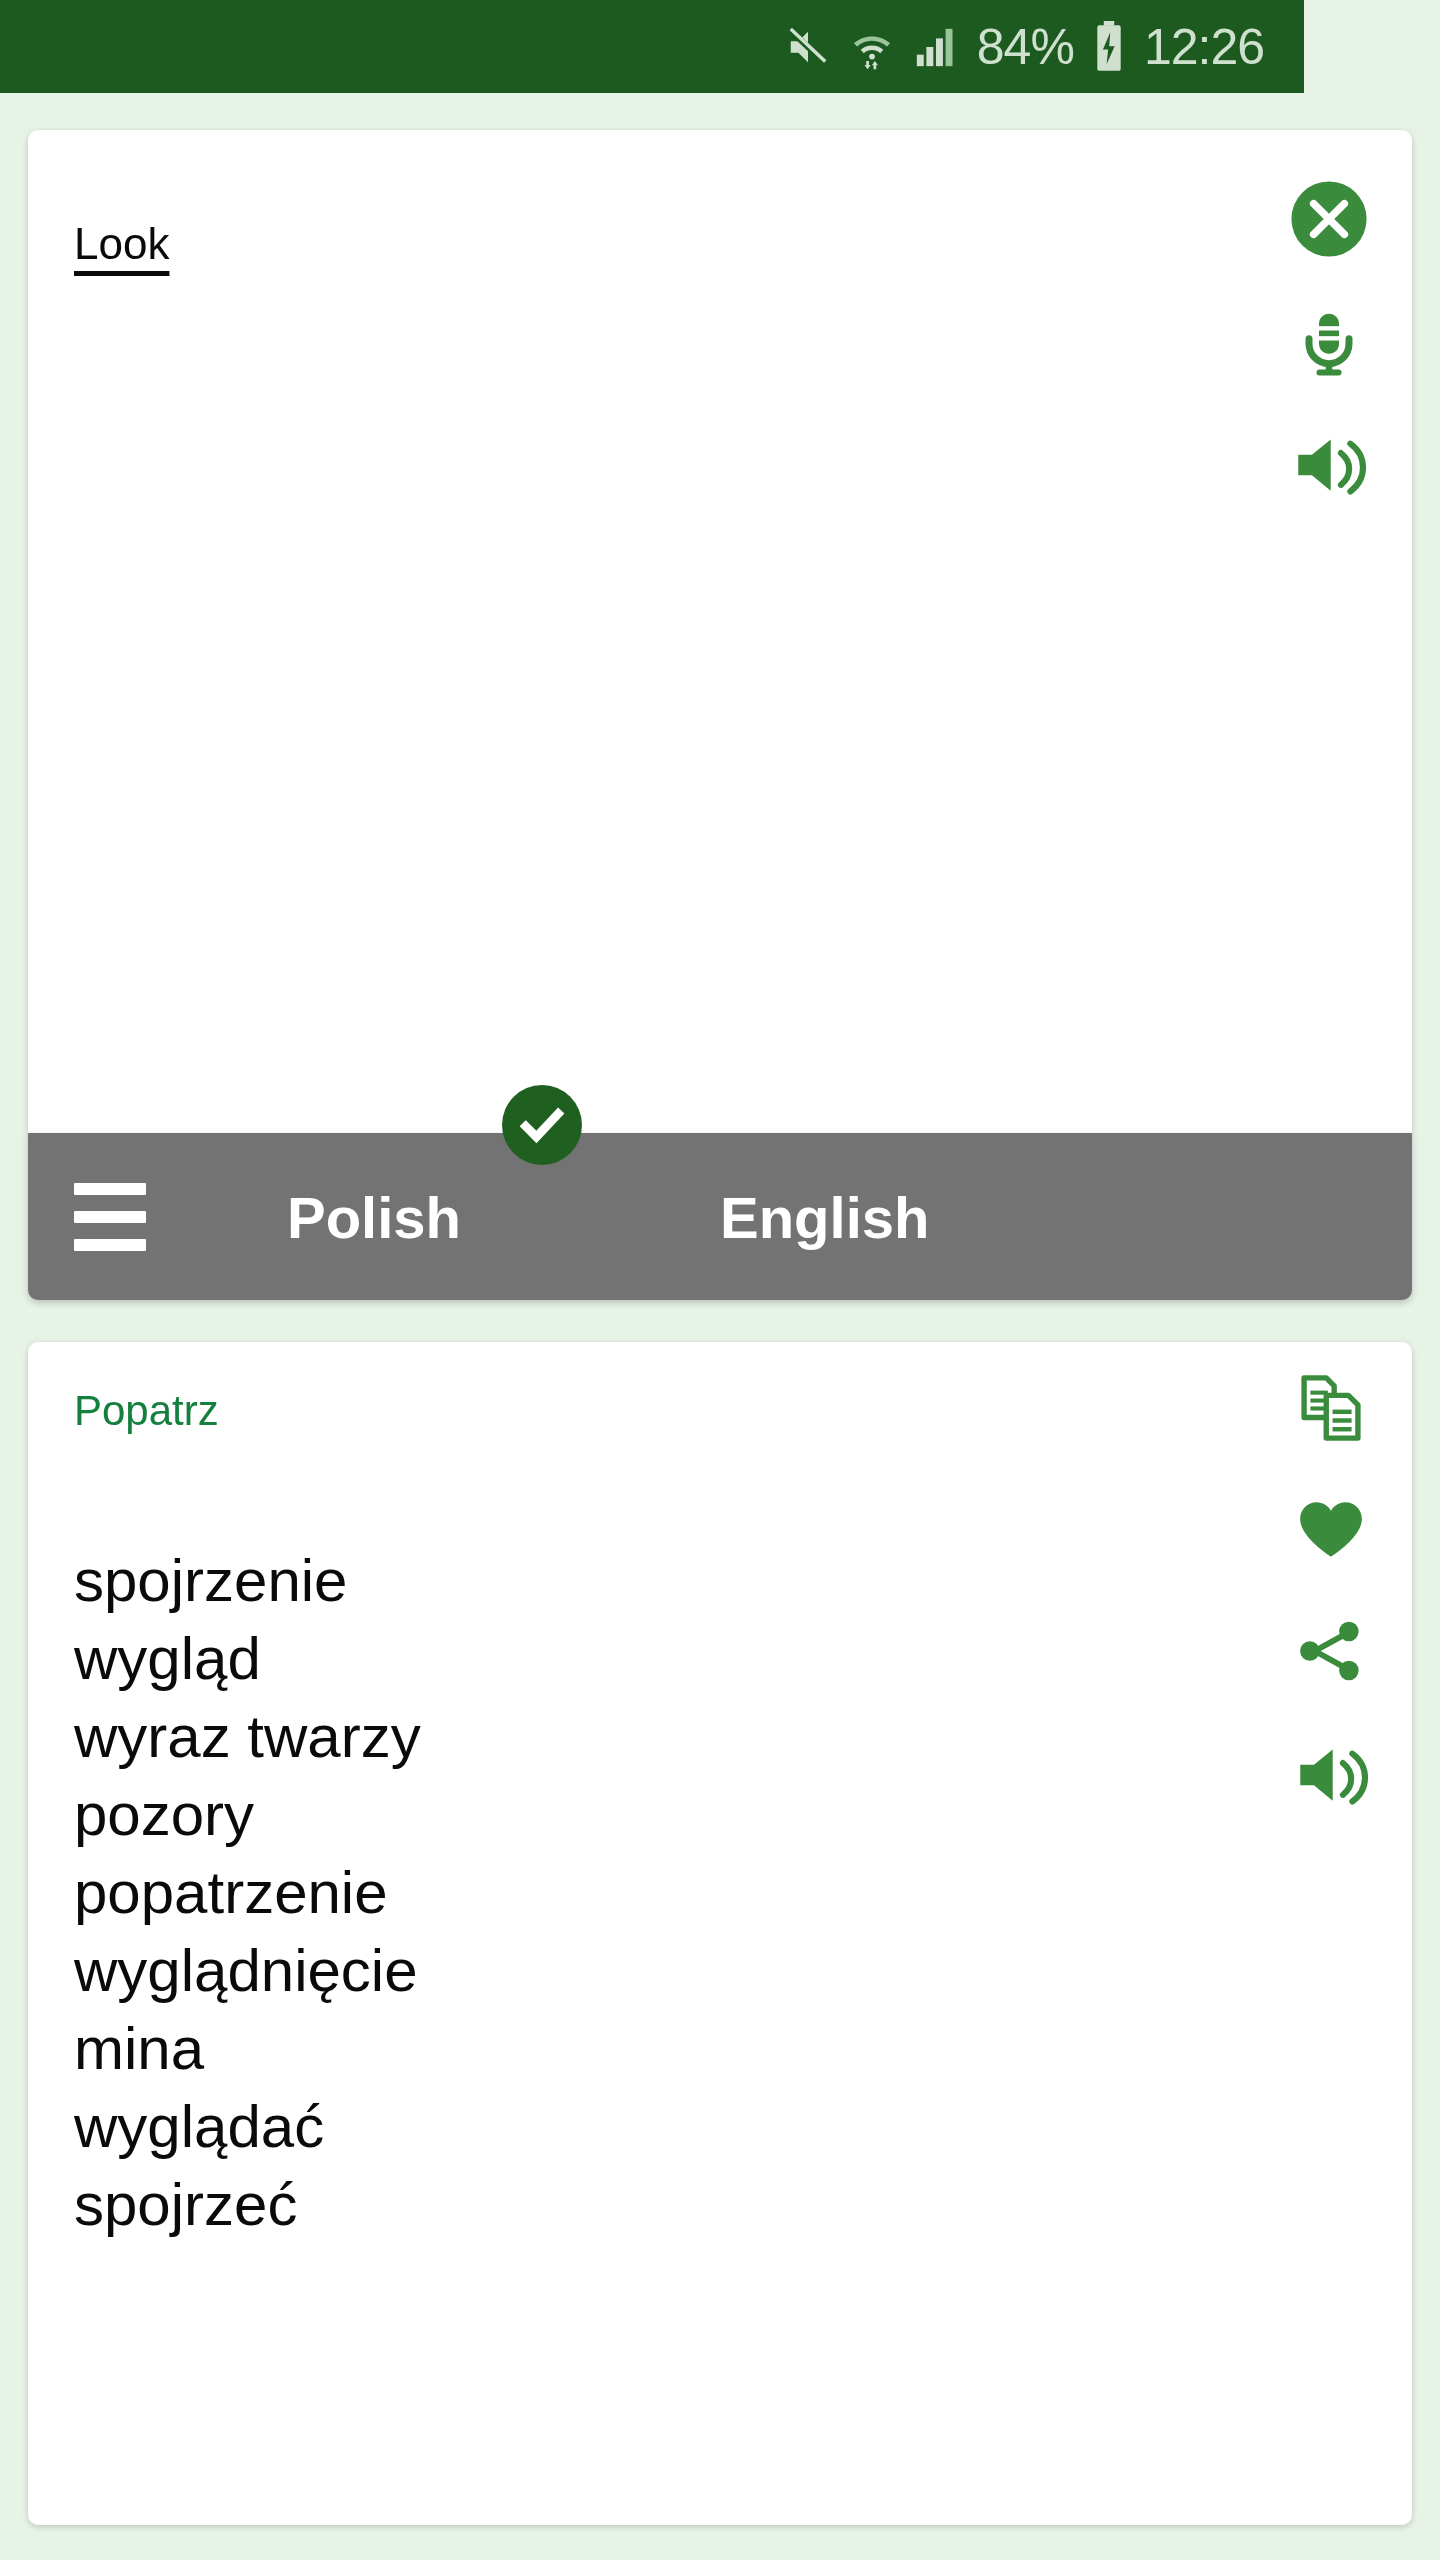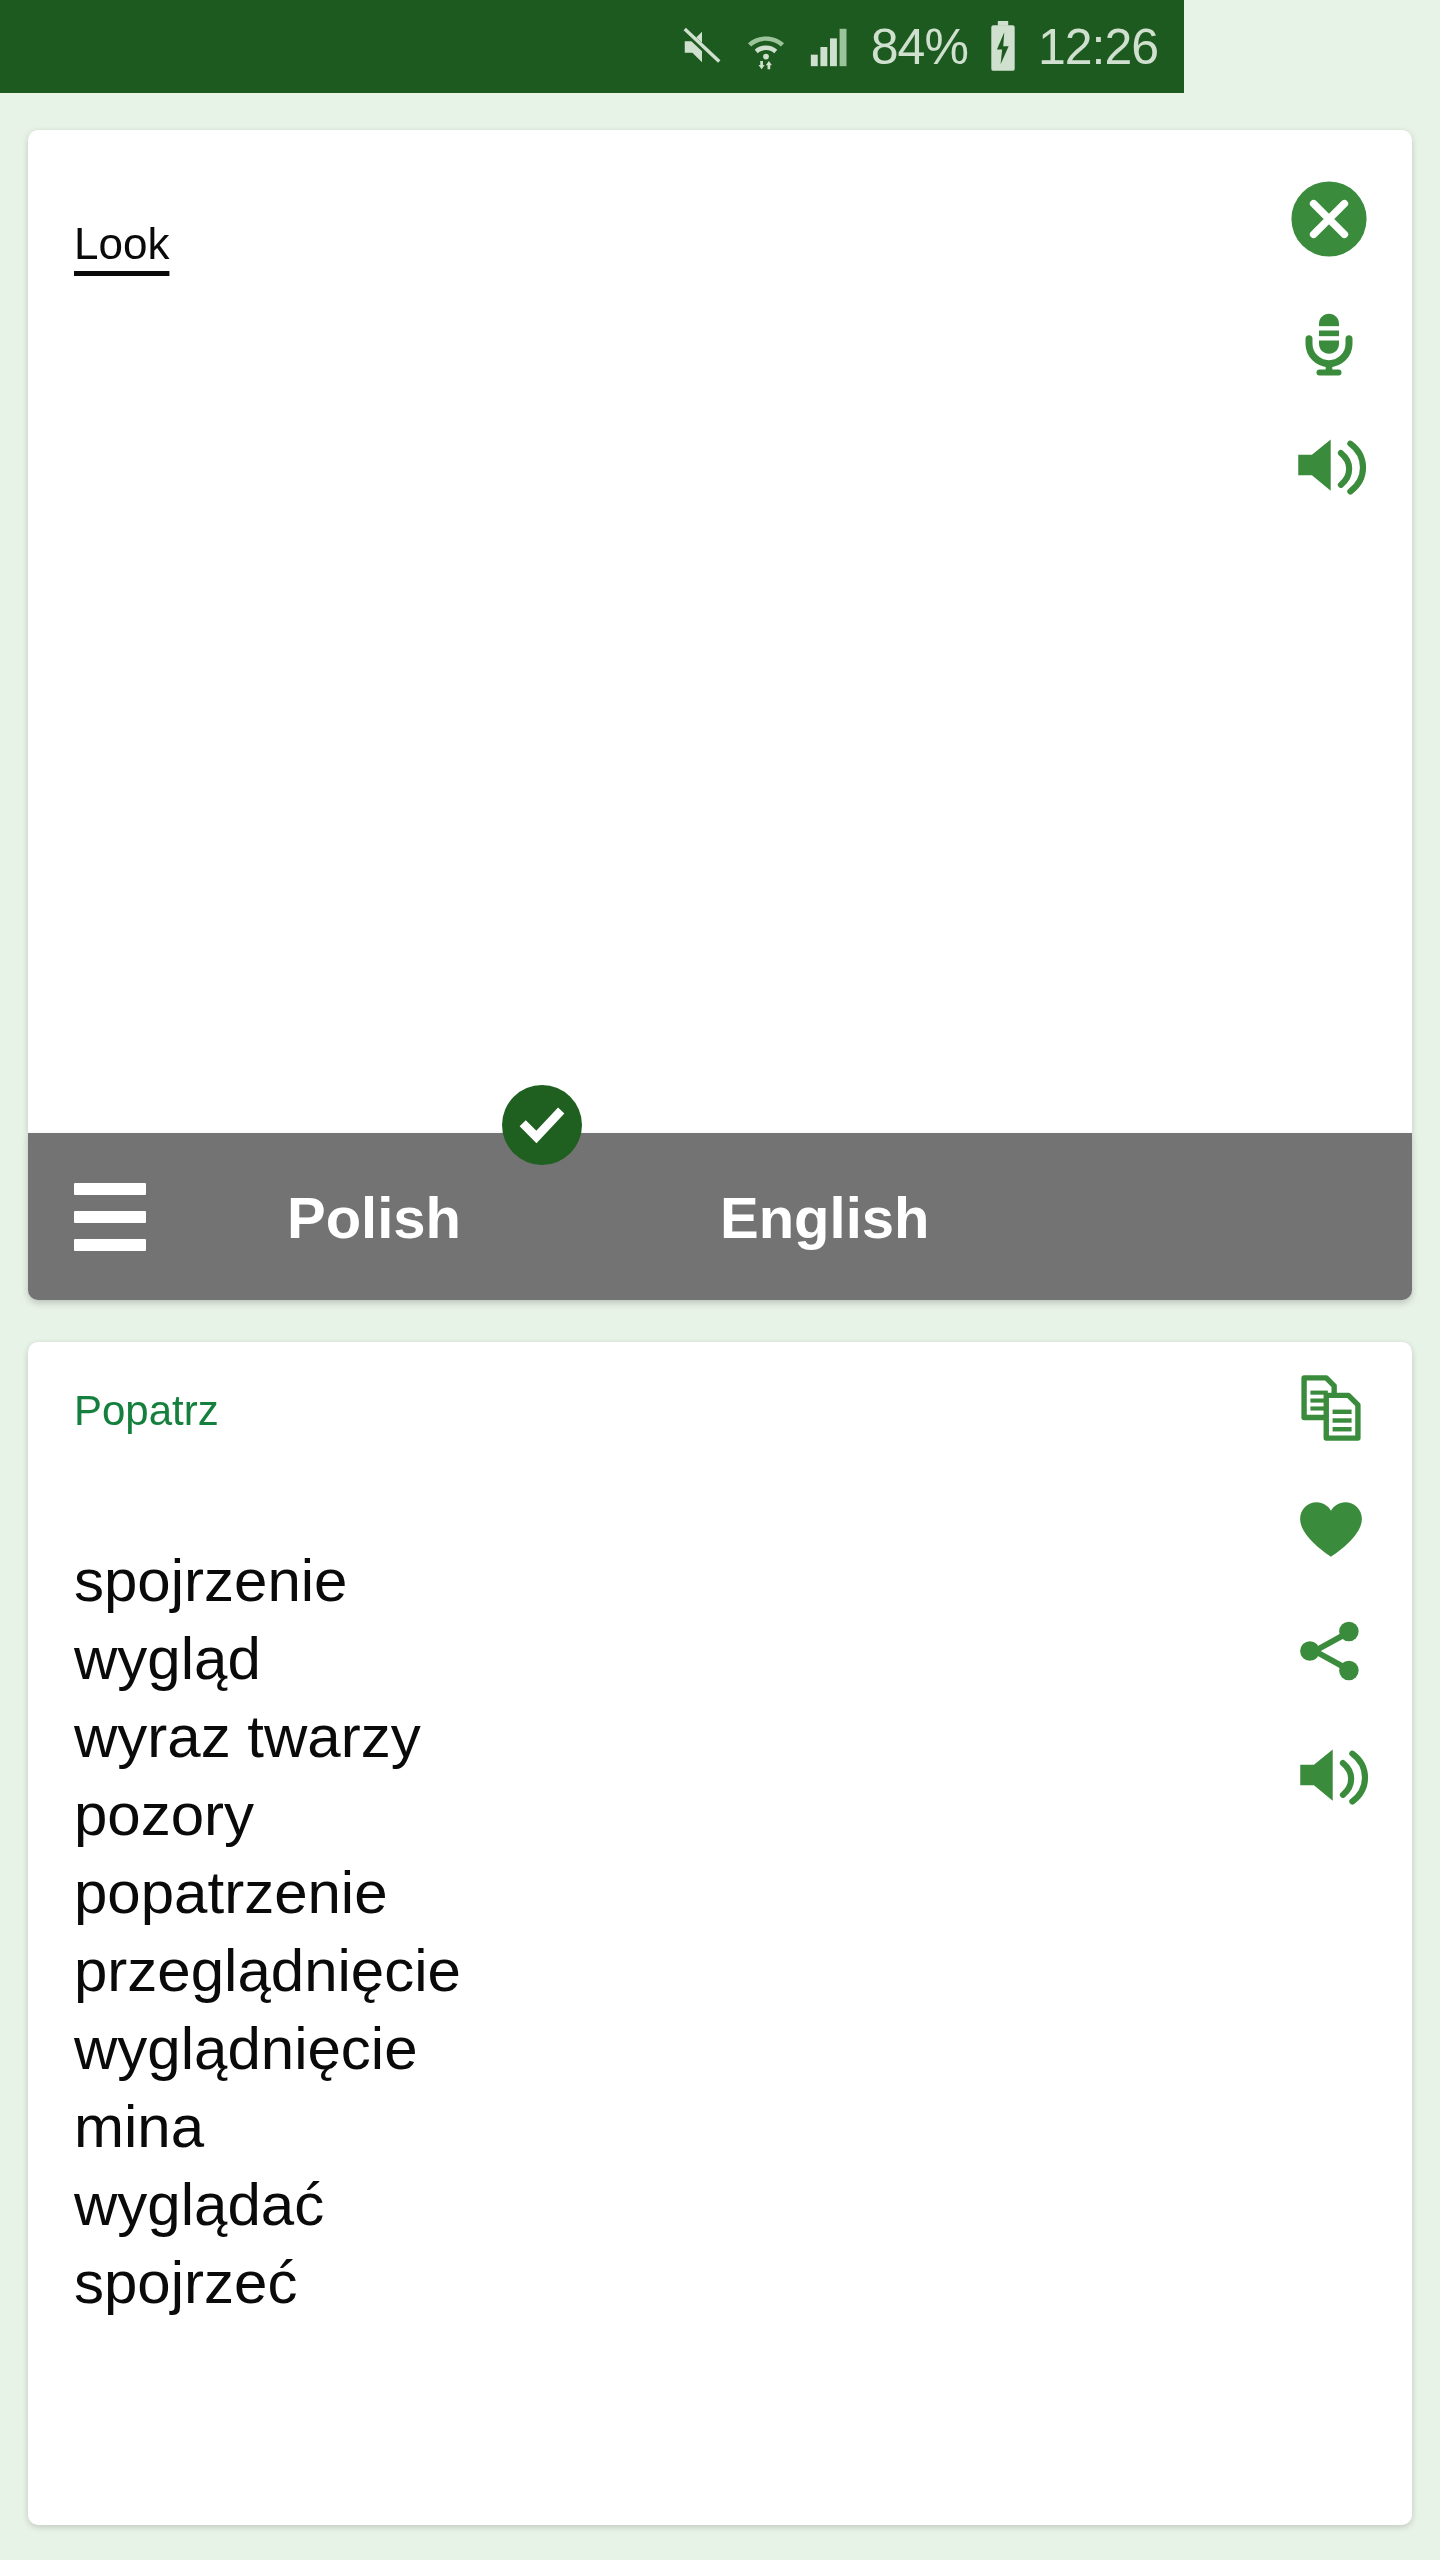--- a/index.html
+++ b/index.html
@@ -6,24 +6,24 @@
   html, body {
     width:1440px; height:2560px;
     background:#e8f3e8;
     font-family:"Liberation Sans", sans-serif;
     overflow:hidden;
   }
   .screen { position:relative; width:1440px; height:2560px; background:#e8f3e8; }
 
   
   .statusbar {
-    position:absolute; top:0; left:0; width:1184px; height:93px;
+    position:absolute; top:0; left:0; width:1304px; height:93px;
     background:#1d5a1f;
     display:flex; align-items:center; justify-content:flex-end;
-    padding-right:26px; gap:18px;
+    padding-right:40px; gap:18px;
   }
   .sb-icon { display:flex; align-items:center; }
   .sb-text {
     color:#cfe0cf; font-size:50px; font-weight:400;
     letter-spacing:-1px; line-height:1;
     font-family:"Liberation Sans", sans-serif;
   }
   .sb-battery { display:flex; align-items:center; }
 
   
@@ -204,21 +204,20 @@
   <div class="card card-result">
 
     <div class="result-head">Popatrz</div>
 
     <div class="result-list">
       <div class="result-word">spojrzenie</div>
       <div class="result-word">wygląd</div>
       <div class="result-word">wyraz twarzy</div>
       <div class="result-word">pozory</div>
       <div class="result-word">popatrzenie</div>
-      <div class="result-word">przeglądnięcie</div>
       <div class="result-word">wyglądnięcie</div>
       <div class="result-word">mina</div>
       <div class="result-word">wyglądać</div>
       <div class="result-word">spojrzeć</div>
     </div>
 
     <div class="result-actions">
 
       <span class="act">
         <svg width="76" height="76" viewBox="0 0 48 48">

